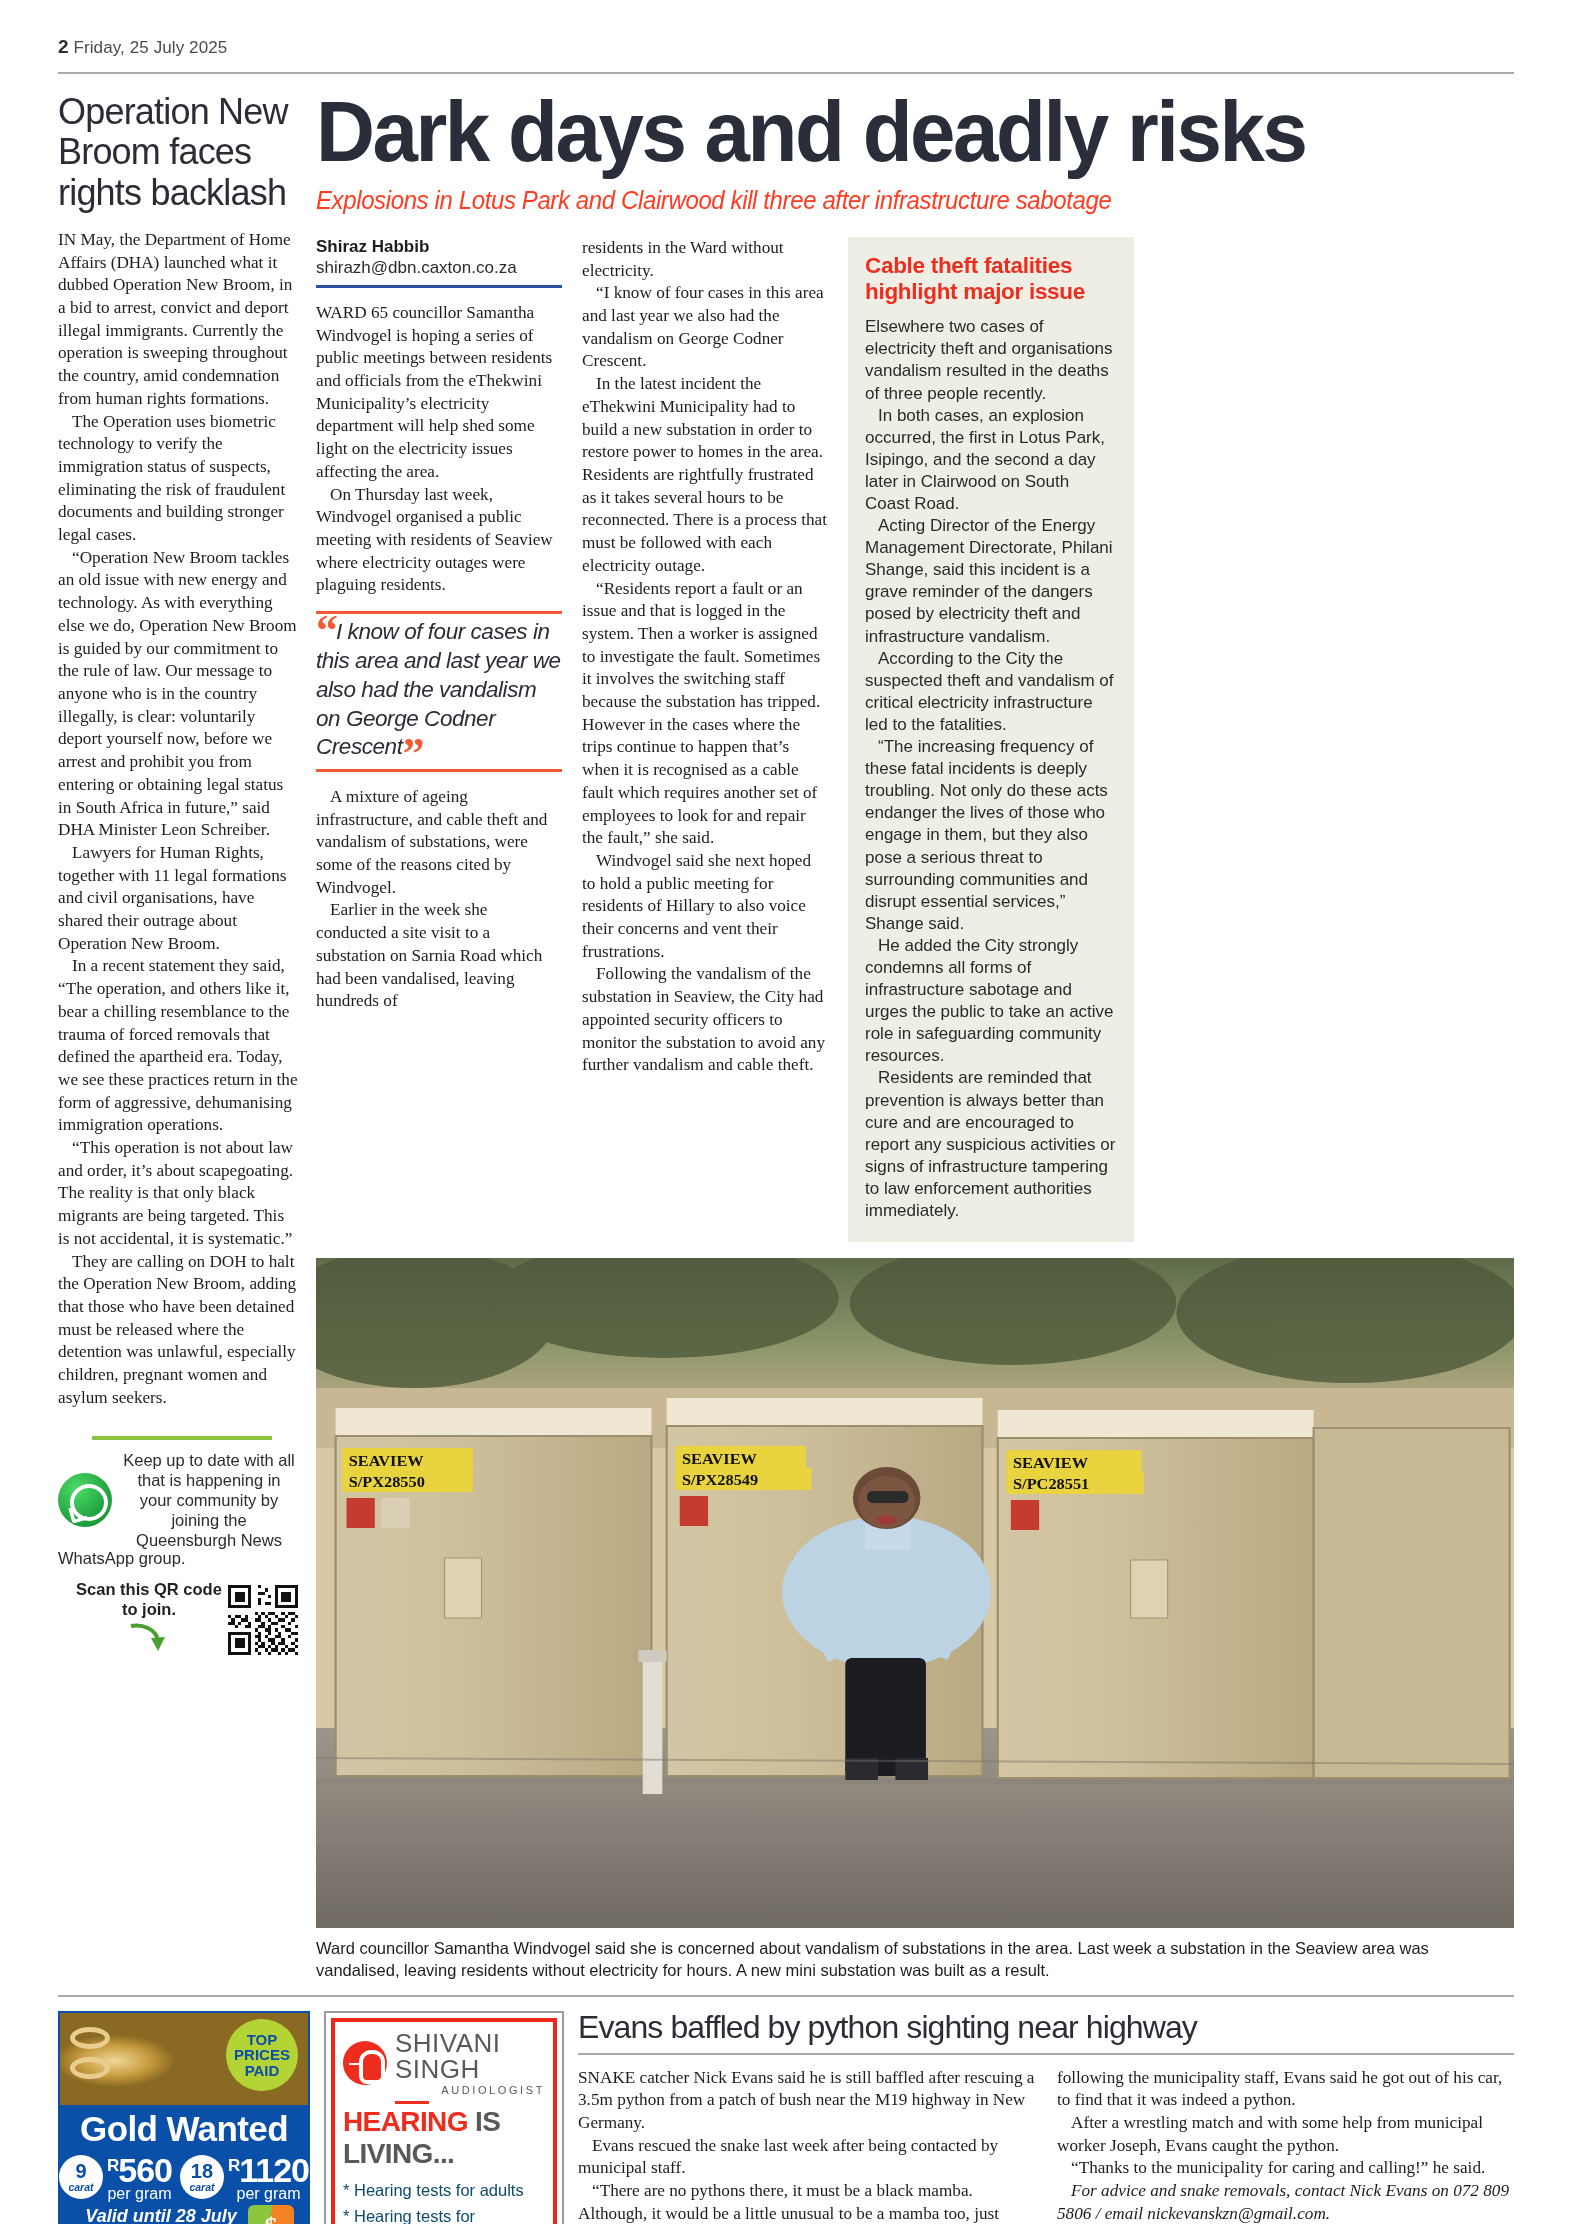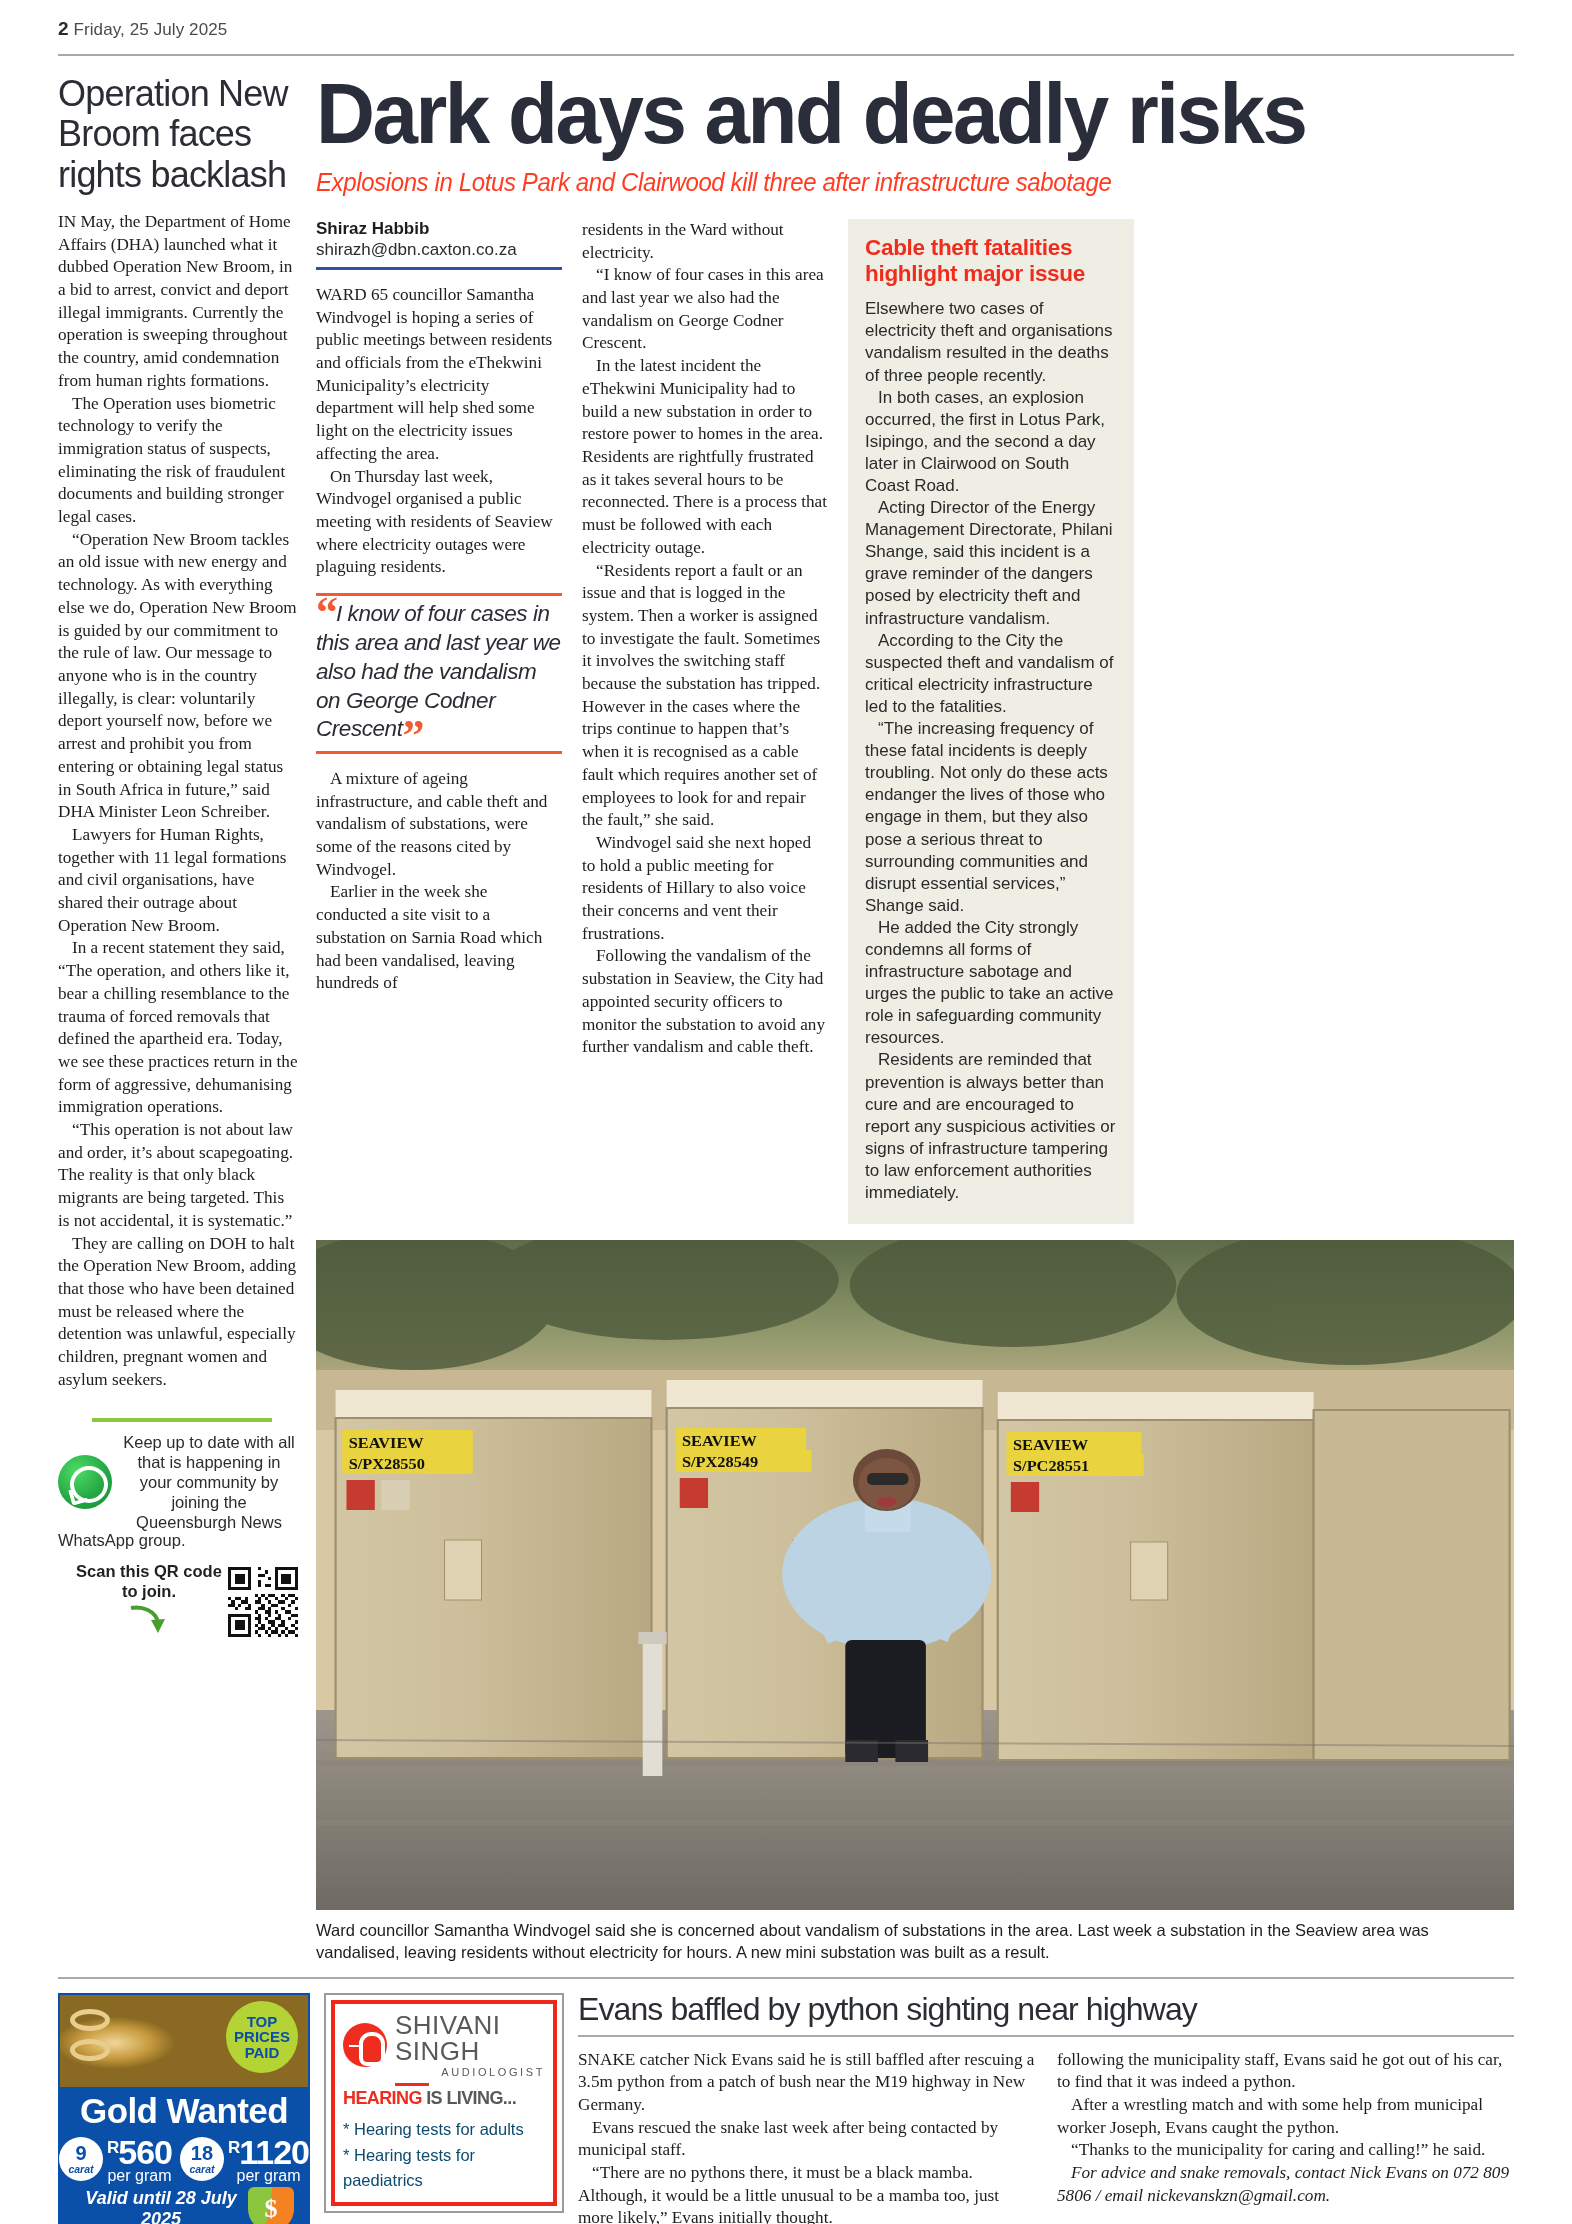--- a/index.html
+++ b/index.html
@@ -4,21 +4,21 @@
 <style>
   * { box-sizing: border-box; margin: 0; padding: 0; }
   html, body { background: #ffffff; }
   body {
     width: 1572px; height: 2224px;
     font-family: "Liberation Sans", sans-serif;
     color: #231f20;
     position: relative;
     overflow: hidden;
   }
-  .page { position: relative; width: 1572px; height: 2224px; padding: 0 58px; }
+  .page { position: relative; width: 1572px; height: 2224px; padding: 18px 58px; }
 
   
   .masthead { position: relative; height: 46px; padding-top: 18px; }
   .folio { position: absolute; left: 0; top: 18px; font-size: 17px; color: #4a4a4a; letter-spacing: .1px;}
   .folio b { font-weight: 700; color: #2b2b2b; font-size: 19px;}
   .mast-center { text-align: center; font-size: 25px; color: #8c8c8c; }
   .mast-center .serif { font-family: "Liberation Serif", serif; font-weight: 700; }
   .mast-center .light { font-family: "Liberation Sans", sans-serif; font-weight: 400; color:#8c8c8c;}
   .mast-rule { border-top: 2px solid #a9a9ad; margin-top: 8px; }
 
@@ -193,21 +193,21 @@
   
   .hearad { border: 2px solid #9b9b9b; padding: 5px; background:#fff; }
   .hear-inner { border: 4px solid #f0281b; padding: 8px 8px 8px; }
   .hear-top { display:flex; align-items:center; gap: 8px; }
   .ear-badge { width: 44px;height:44px;border-radius:50%;background:#ee2d1e; position:relative; flex:0 0 44px;}
   .ear-badge:after{content:"";position:absolute;left:16px;top:9px;width:18px;height:26px;border:4px solid #fff;border-radius:12px 12px 8px 8px;}
   .ear-badge:before{content:"";position:absolute;left:6px;top:22px;width:12px;height:2px;background:#fff;}
   .ss-name { color:#58595b; font-size: 26px; letter-spacing: .5px; line-height:1;}
   .ss-sub { color:#58595b; font-size: 11px; letter-spacing: 2.6px; text-align:right; margin-top:2px;}
   .hear-line { border-top: 3px solid #ee2d1e; width: 34px; margin: 5px 0 2px 52px;}
-  .hear-h { font-size: 18px; font-weight:700; color:#58595b; letter-spacing:-.6px; }
+  .hear-h { font-size: 28px; font-weight:700; color:#58595b; letter-spacing:-.6px; }
   .hear-h b { color:#ee2d1e; }
   .hear-list { margin-top: 8px; }
   .hear-list li { list-style:none; font-size: 16.5px; color:#0c4a6e; line-height:1.55; }
 
   
   .snake-head {
     font-size: 32px; font-weight: 400; letter-spacing: -.9px; color: #2a2d34; line-height:1.05;
   }
   .snake-rule { border-top: 2px solid #a9a9ad; margin-bottom: 10px; }
   .snake-cols { display:flex; gap: 22px; margin-top: 12px; }

